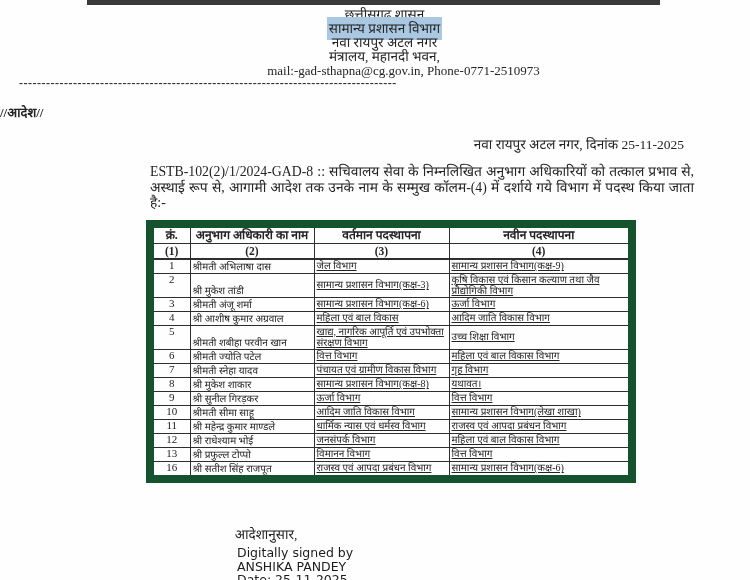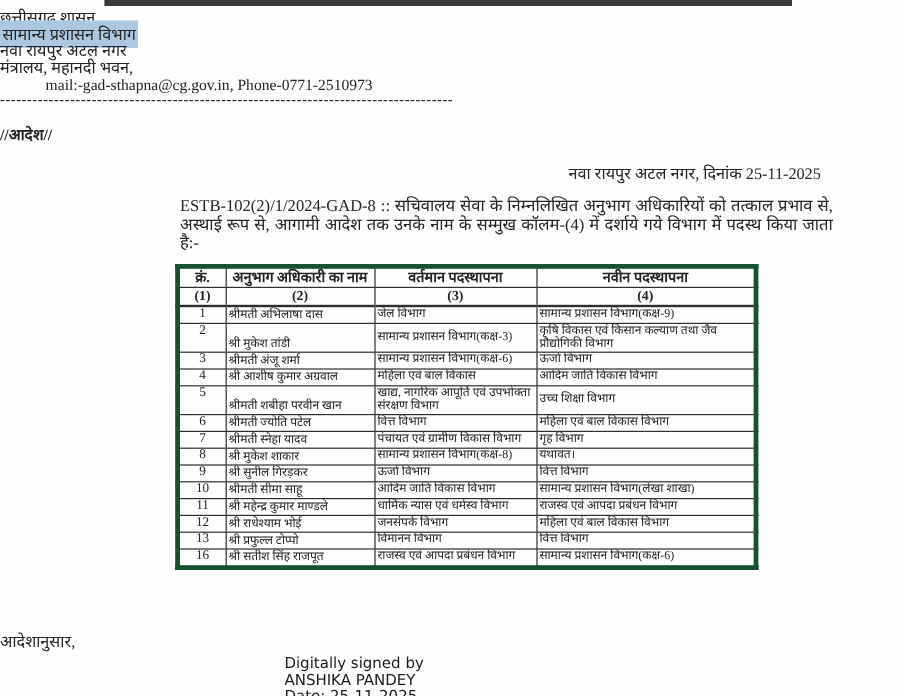--- a/index.html
+++ b/index.html
@@ -6,50 +6,50 @@
   body{
     width:750px;height:580px;overflow:hidden;position:relative;
     background:#fefefe;color:#242424;
     font-family:"Liberation Serif","DejaVu Serif",serif;
   }
   .top-bar{
     position:absolute;top:0;left:87px;width:573px;height:5px;
     background:var(--topbar,#3a3a3a);
   }
   .page{position:absolute;top:5px;left:0;width:750px;}
-  .header-block{ text-align:left; padding-top:3px; line-height:14px; font-size:13.5px; }
+  .header-block{ text-align:center; padding-top:3px; line-height:14px; font-size:13.5px;margin-left:19px; }
   .header-block div{margin:0;}
   .hl{ background:var(--highlight,#aac8e2); padding:4px 2px; }
   .contact-line{ font-size:13px; margin-top:2px;padding-left:38px; }
   .divider{
     width:378px;margin:3px auto 0 auto;overflow:hidden;white-space:nowrap;
     font-size:12px;letter-spacing:0.5px;font-weight:bold;line-height:10px;color:#2b2b2b;
   }
   .order-title{ font-size:13px; margin-top:15px; font-weight:bold;}
   .date-line{ text-align:right; padding-right:66px; font-size:13.5px; margin-top:14px; }
   .body-para{
     margin:11px 56px 0 150px; font-size:13.8px; line-height:15.5px; text-align:justify;
   }
   table.order-table{
     margin:9px 0 0 146px; border-collapse:collapse; table-layout:fixed; width:482px;
-    border:4px solid #14532d;
+    border:8px solid #14532d;
   }
   .order-table col.c0{width:40px;} .order-table col.c1{width:124px;}
   .order-table col.c2{width:135px;} .order-table col.c3{width:183px;}
   .order-table th, .order-table td{
     border:1px solid #2e2e2e; padding:0 2px; overflow:hidden;
   }
   .order-table th{ font-size:12px; font-weight:bold; text-align:center; height:15px; line-height:14px;}
   .order-table tr.colnum-row th{ font-size:11.5px; height:13px; border-bottom:2px solid #2e2e2e;}
   .order-table td{ font-size:10px; line-height:11.5px; height:13px; }
   .order-table td.c0{ text-align:center; vertical-align:top; font-size:11px;}
   .order-table td.c1{ vertical-align:bottom; }
-  .order-table td.c2, .order-table td.c3{ vertical-align:middle; }
+  .order-table td.c2, .order-table td.c3{ vertical-align:middle;text-decoration:underline; }
   .closing{
-    position:absolute; top:520px; left:0; width:532px; text-align:left; font-size:13.5px;
+    position:absolute; top:520px; left:0; width:532px; text-align:center; font-size:13.5px;
   }
   .signature{
     position:absolute; top:541px; left:237px;
     font-family:"DejaVu Sans","Liberation Sans",sans-serif;
     font-size:12.5px; line-height:13.5px; color:#1c1c1c;
   }
 </style>
 </head>
 <body style="--highlight: #aac8e2; --topbar: #3a3a3a;">
 

